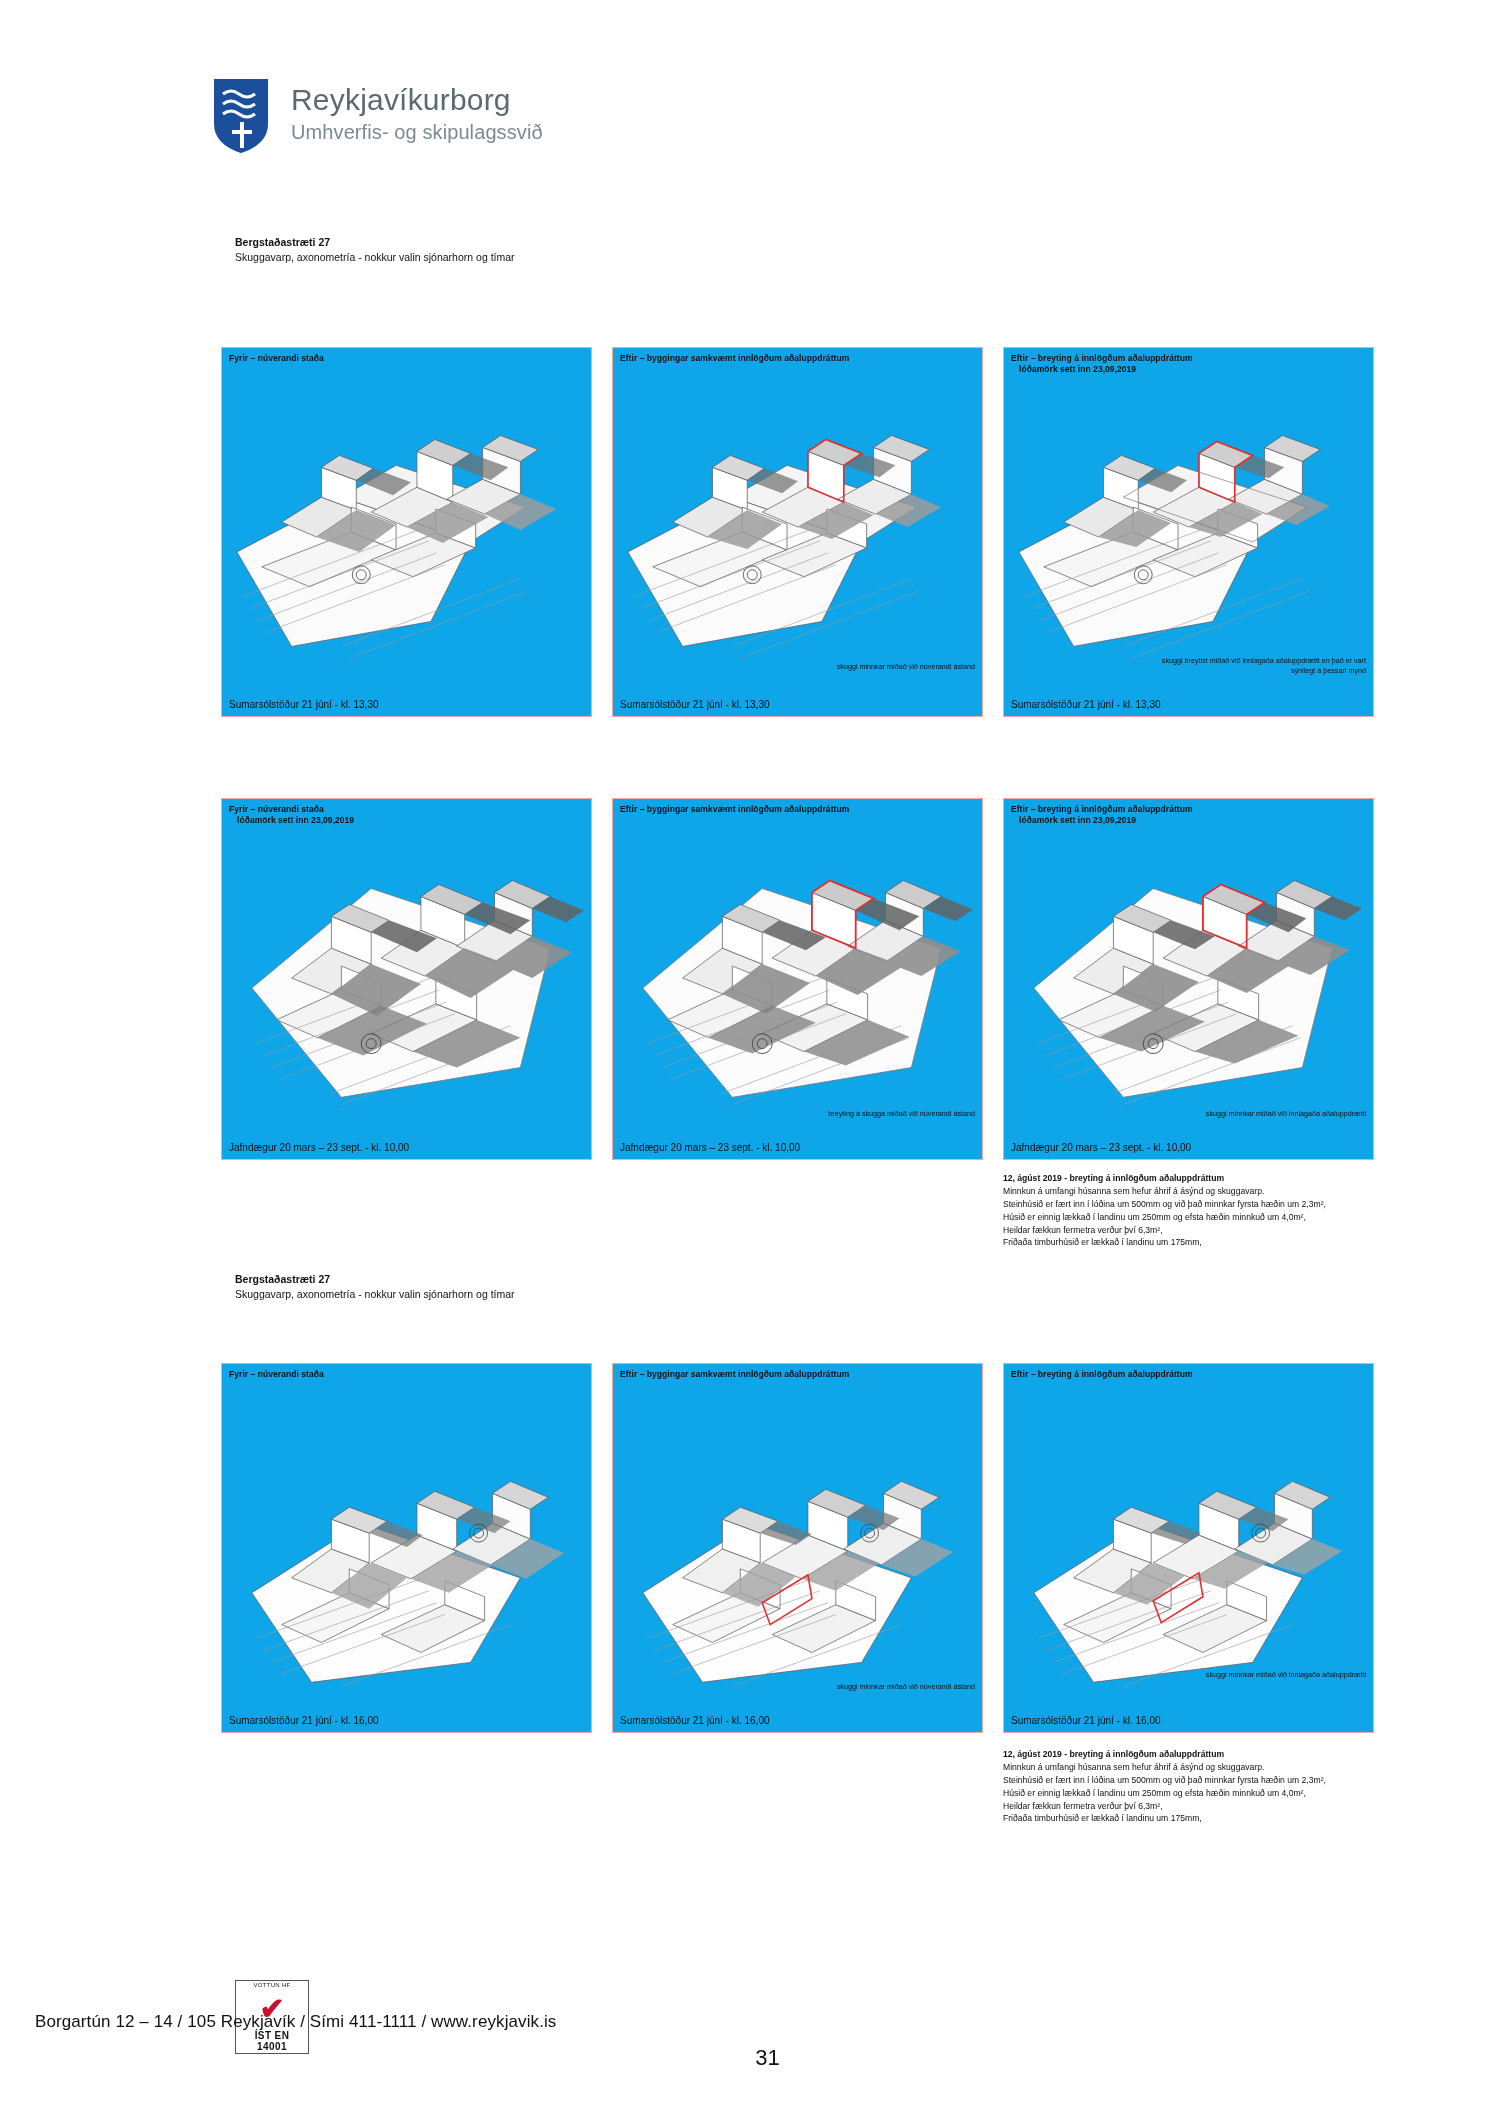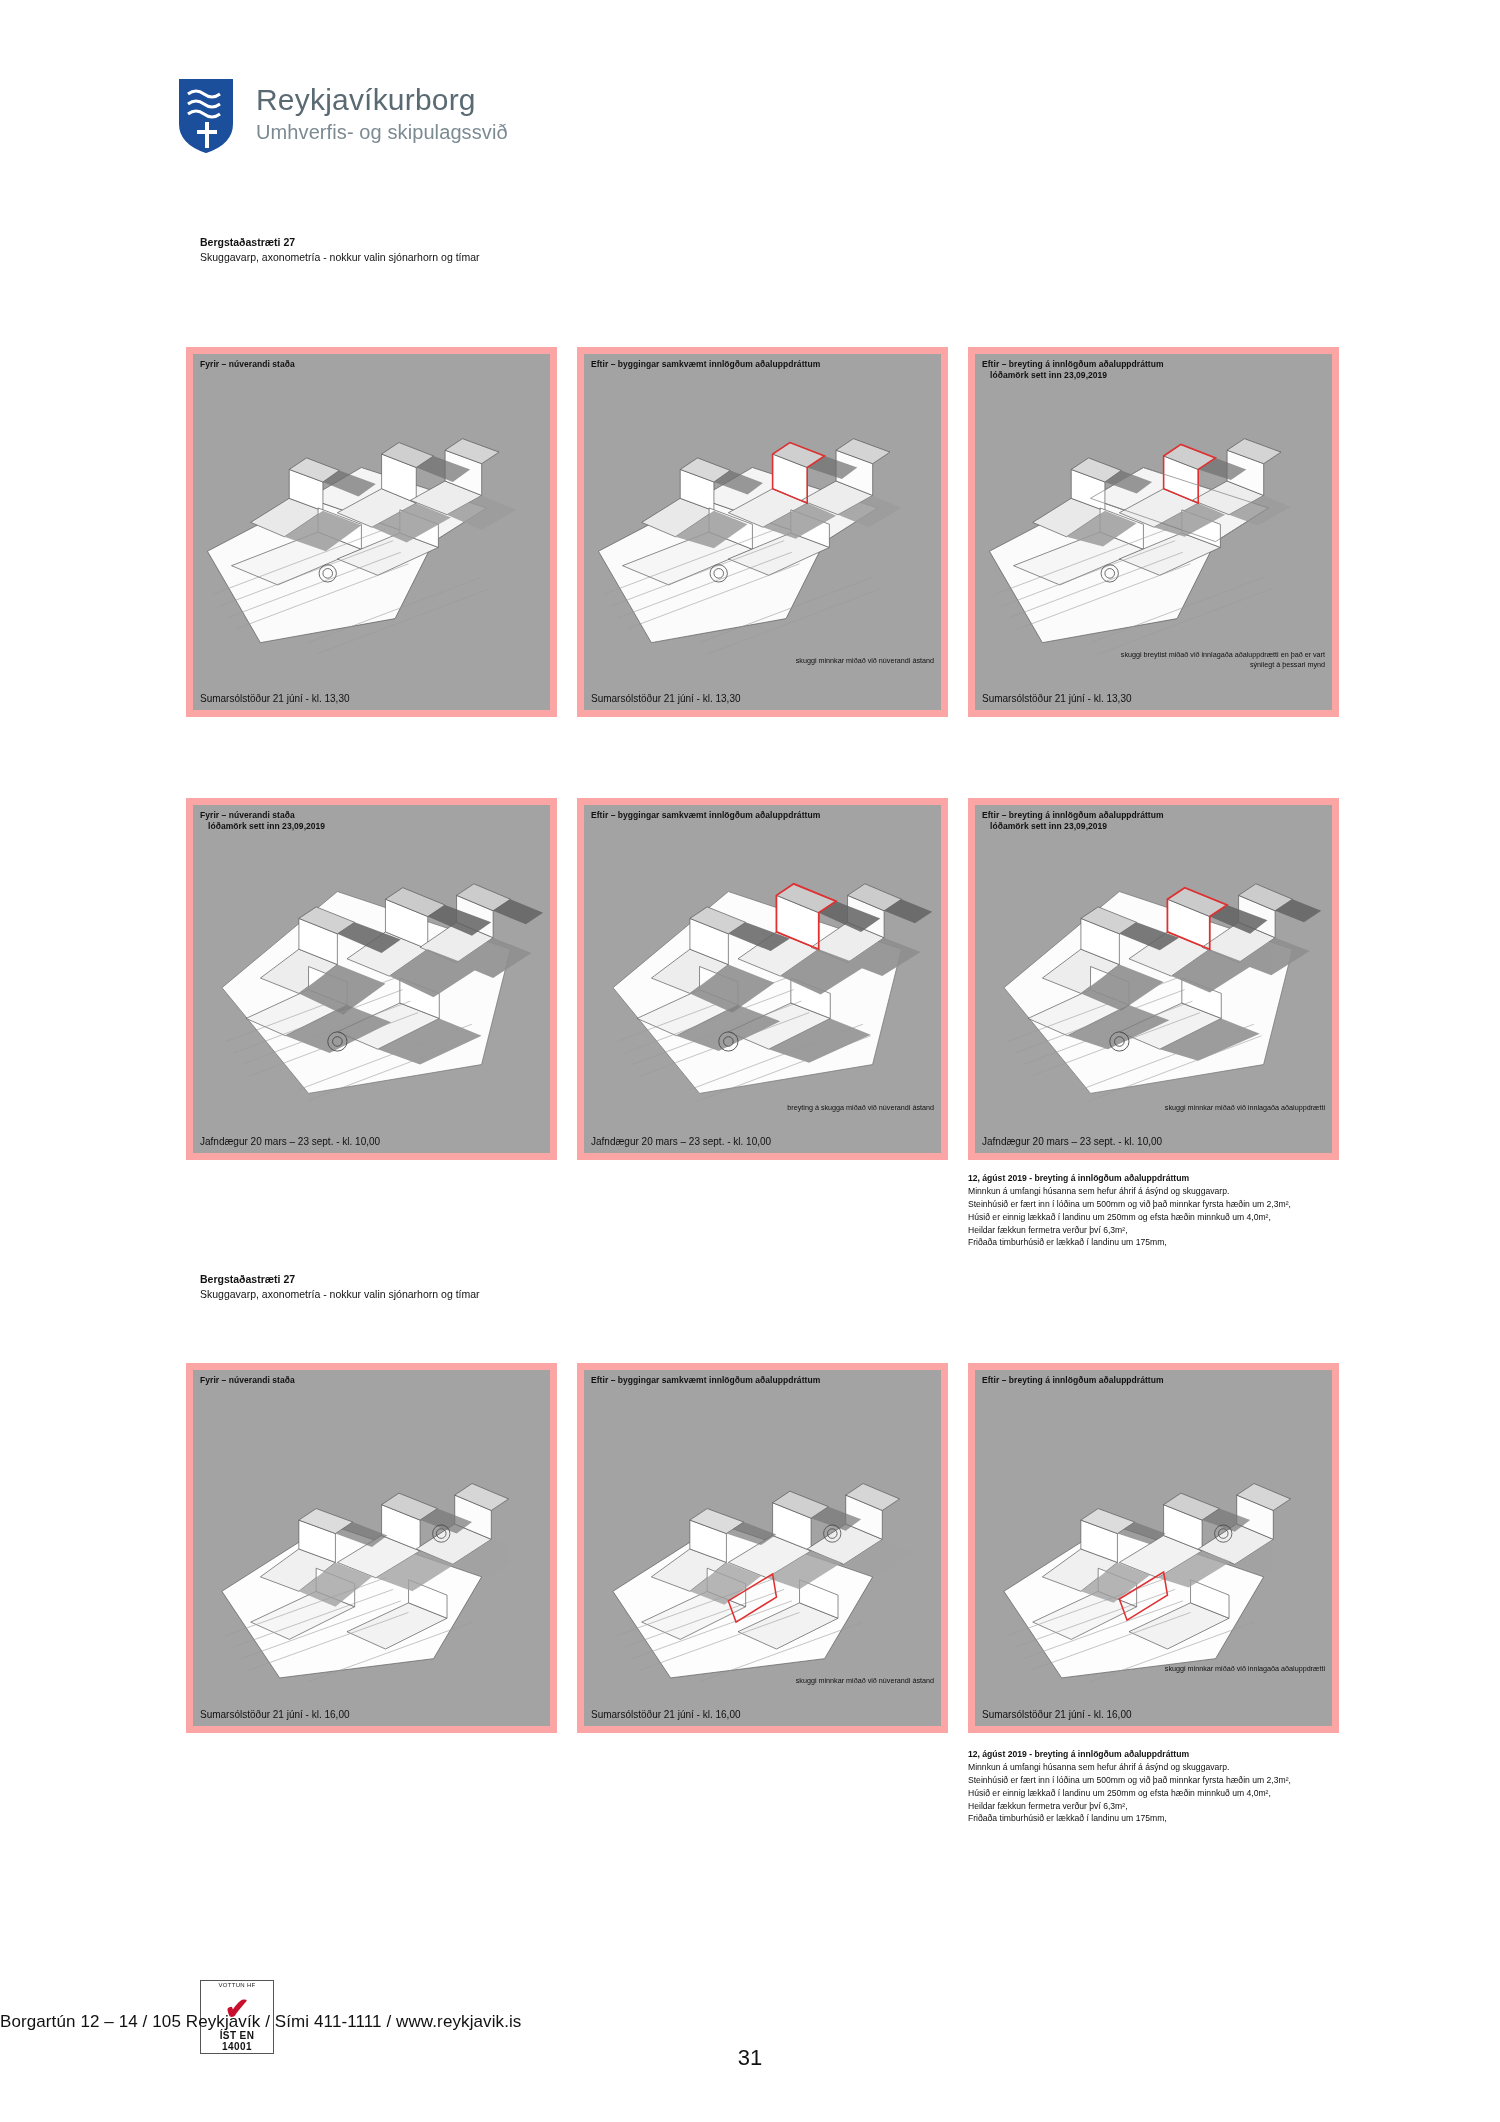--- a/index.html
+++ b/index.html
@@ -12,20 +12,21 @@
     height: 2122px;
     position: relative;
     font-family: "Liberation Sans", sans-serif;
     color: #1a1a1a;
     overflow: hidden;
   }
   .page {
     position: absolute;
     inset: 0;
     background: #ffffff;
+    margin-left: 35px;
   }
 
   
   .logo-block {
     position: absolute;
     left: 178px;
     top: 78px;
     display: flex;
     align-items: flex-start;
   }
@@ -61,22 +62,22 @@
     font-size: 10.5px;
     line-height: 1.45;
     color: #111;
   }
   .sec-head .t1 { font-weight: bold; }
   .sec-head .t2 { font-weight: normal; }
 
   
   .panel {
     position: absolute;
-    border: 7px solid #fca5a5;
-    background: #a3a3a3;
+    border: 1px solid #fca5a5;
+    background: #0ea5e9;
     box-sizing: border-box;
     overflow: hidden;
   }
   .panel-title {
     position: absolute;
     left: 7px;
     top: 5px;
     font-size: 8.5px;
     line-height: 1.35;
     color: #111;

